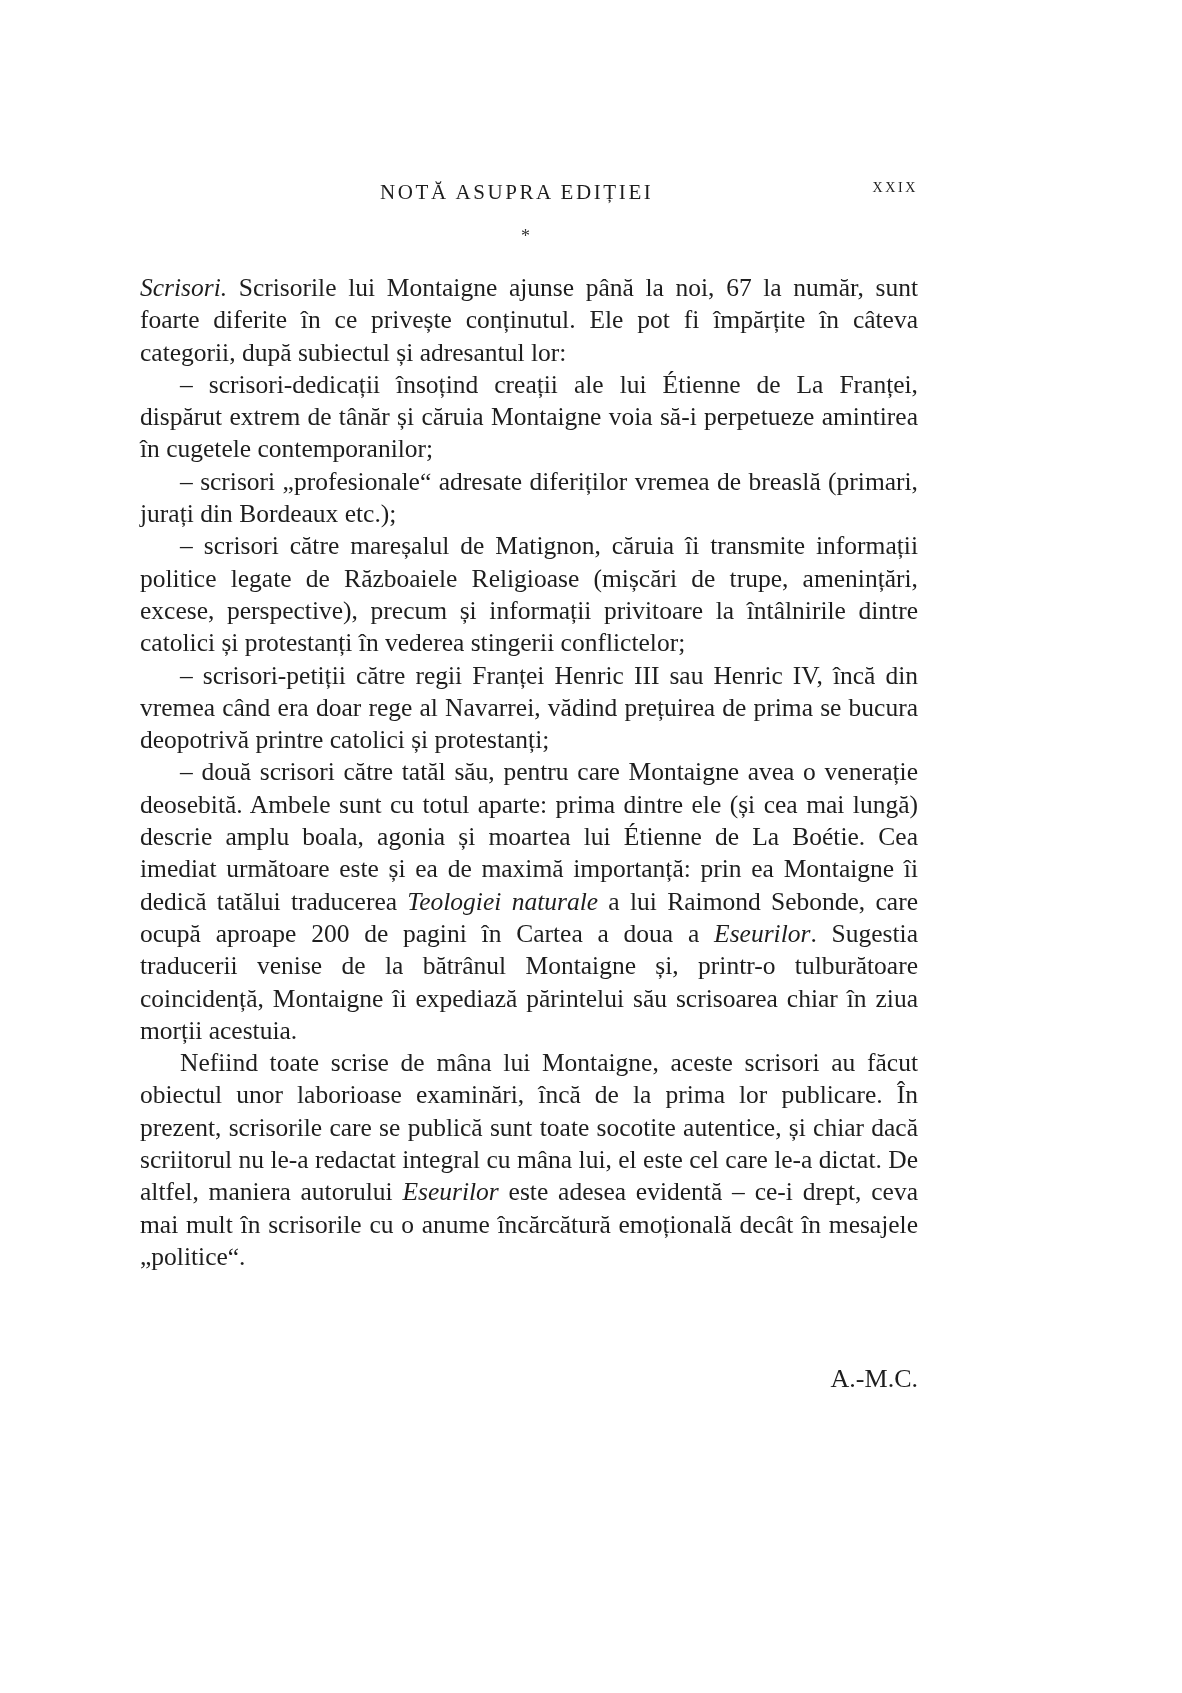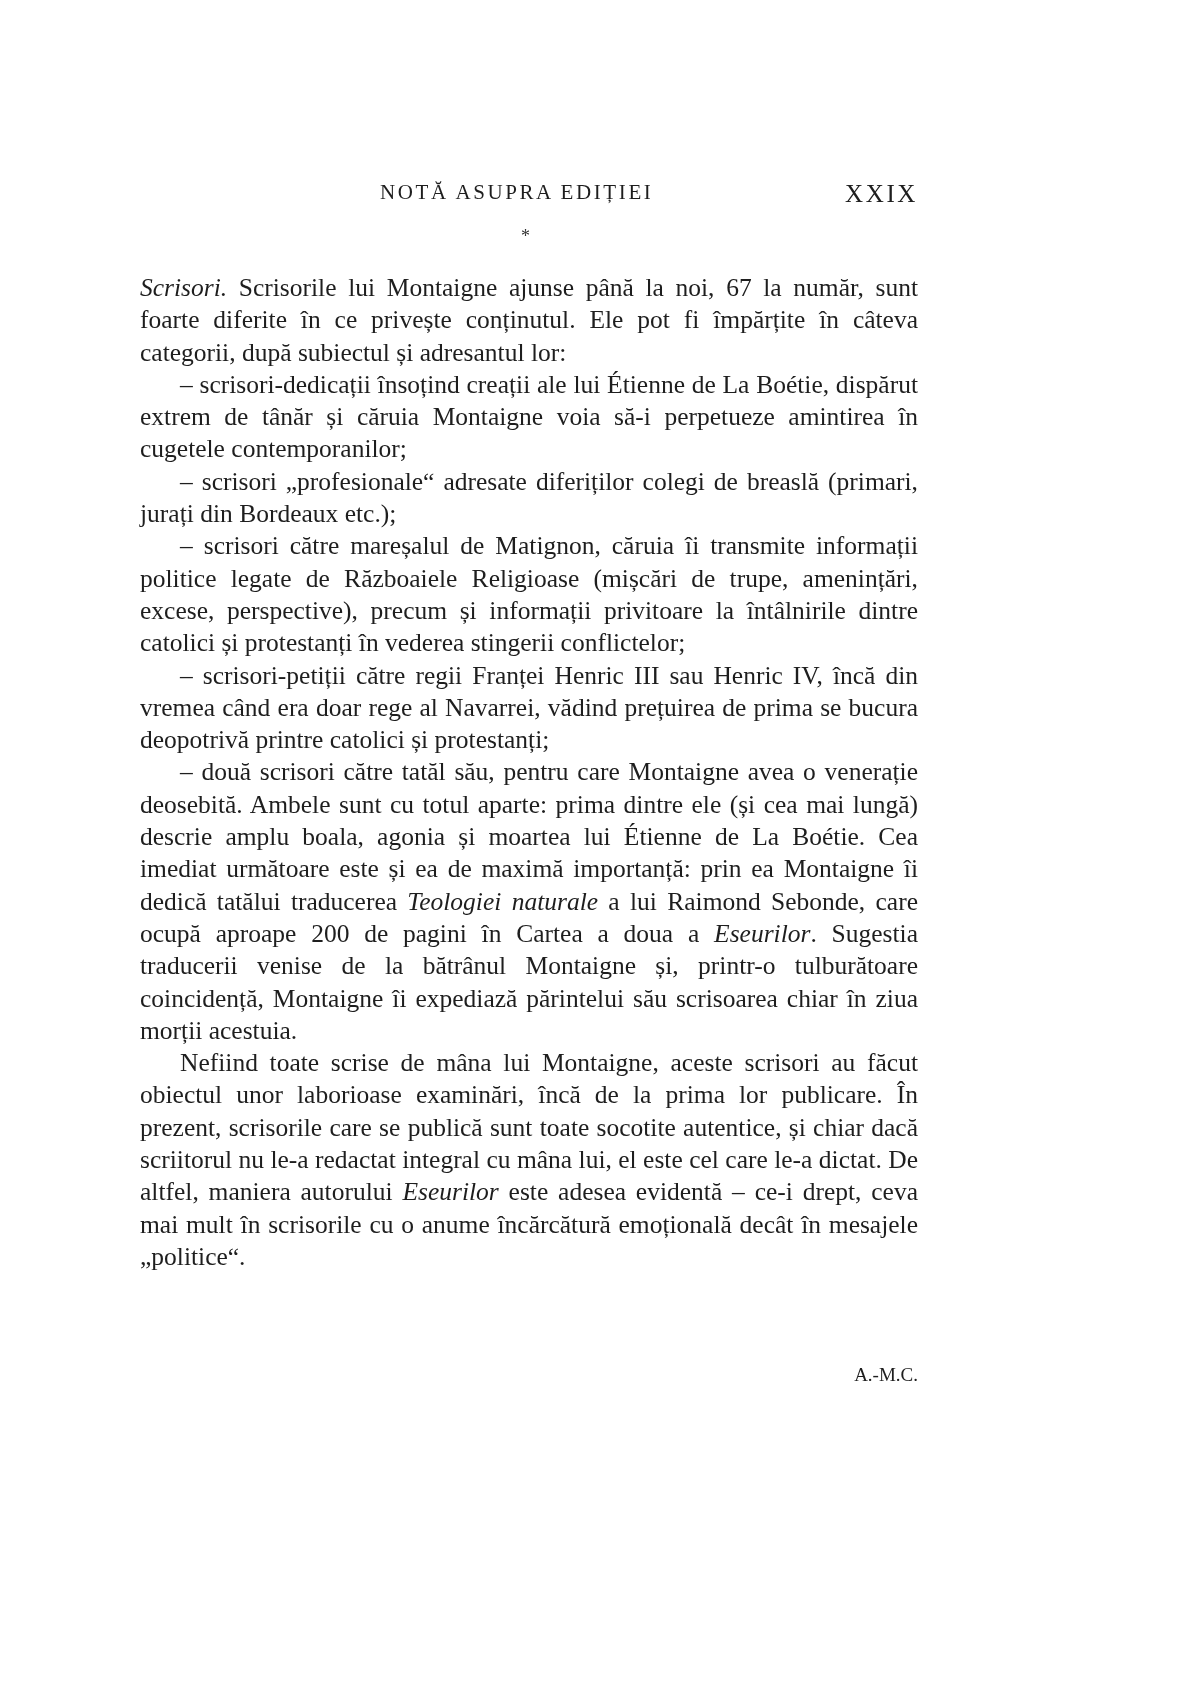--- a/index.html
+++ b/index.html
@@ -1,45 +1,45 @@
 <!DOCTYPE html>
 <html><head>
   <meta charset="utf-8">
   <style>
     html, body { margin: 0; padding: 0; background: #ffffff; }
     body { width: 1182px; height: 1693px; position: relative; overflow: hidden;
            font-family: "Liberation Serif", "DejaVu Serif", serif; color: #1e1e1e; }
     .page { position: absolute; left: 0; top: 0; width: 1182px; height: 1693px; margin-top: 44px; }
     .running-head { position: absolute; top: 136px; left: 140px; width: 778px; height: 30px; }
     .rh-title { position: absolute; left: 240px; top: 0; font-size: 21px; letter-spacing: 2.6px; }
-    .rh-page { position: absolute; right: 0; top: 0; font-size: 25px; letter-spacing: 2.6px; }
+    .rh-page { position: absolute; right: 0; top: 0; font-size: 14px; letter-spacing: 2.6px; }
     .asterism { position: absolute; top: 182px; left: 521px; font-size: 18px; color: #333; }
     .text-block { position: absolute; left: 140px; top: 228px; width: 778px;
                   font-size: 25.5px; line-height: 32.3px; text-align: justify; }
     .text-block p { margin: 0; }
     .indent { text-indent: 40px; }
     .noindent { text-indent: 0; }
     em { }
-    .signature { position: absolute; right: 264px; top: 1320px; font-size: 19px; }
+    .signature { position: absolute; right: 264px; top: 1320px; font-size: 26px; }
   </style>
 </head>
 <body>
 
 <div class="page">
   <div class="running-head">
     <span class="rh-title">NOTĂ ASUPRA EDIȚIEI</span>
     <span class="rh-page">XXIX</span>
   </div>
 
   <div class="asterism">*</div>
 
   <div class="text-block">
     <p class="noindent"><em>Scrisori.</em><span> Scrisorile lui Montaigne ajunse până la noi, 67 la număr, sunt foarte diferite în ce privește conținutul. Ele pot fi împărțite în câteva categorii, după subiectul și adresantul lor:</span></p>
-    <p class="indent">– scrisori-dedicații însoțind creații ale lui Étienne de La Boétie, dispărut extrem de tânăr și căruia Montaigne voia să-i perpetueze amintirea în cugetele contemporanilor;</p>
-    <p class="indent">– scrisori „profesionale“ adresate diferiților colegi de breaslă (primari, jurați din Bordeaux etc.);</p>
+    <p class="indent">– scrisori-dedicații însoțind creații ale lui Étienne de La Franței, dispărut extrem de tânăr și căruia Montaigne voia să-i perpetueze amintirea în cugetele contemporanilor;</p>
+    <p class="indent">– scrisori „profesionale“ adresate diferiților vremea de breaslă (primari, jurați din Bordeaux etc.);</p>
     <p class="indent">– scrisori către mareșalul de Matignon, căruia îi transmite informații politice legate de Războaiele Religioase (mișcări de trupe, amenințări, excese, perspective), precum și informații privitoare la întâlnirile dintre catolici și protestanți în vederea stingerii conflictelor;</p>
     <p class="indent">– scrisori-petiții către regii Franței Henric III sau Henric IV, încă din vremea când era doar rege al Navarrei, vădind prețuirea de prima se bucura deopotrivă printre catolici și protestanți;</p>
     <p class="indent"><span>– două scrisori către tatăl său, pentru care Montaigne avea o venerație deosebită. Ambele sunt cu totul aparte: prima dintre ele (și cea mai lungă) descrie amplu boala, agonia și moartea lui Étienne de La Boétie. Cea imediat următoare este și ea de maximă importanță: prin ea Montaigne îi dedică tatălui traducerea </span><em>Teologiei naturale</em><span> a lui Raimond Sebonde, care ocupă aproape 200 de pagini în Cartea a doua a </span><em>Eseurilor</em><span>. Sugestia traducerii venise de la bătrânul Montaigne și, printr-o tulburătoare coincidență, Montaigne îi expediază părintelui său scrisoarea chiar în ziua morții acestuia.</span></p>
     <p class="indent"><span>Nefiind toate scrise de mâna lui Montaigne, aceste scrisori au făcut obiectul unor laborioase examinări, încă de la prima lor publicare. În prezent, scrisorile care se publică sunt toate socotite autentice, și chiar dacă scriitorul nu le-a redactat integral cu mâna lui, el este cel care le-a dictat. De altfel, maniera autorului </span><em>Eseurilor</em><span> este adesea evidentă – ce-i drept, ceva mai mult în scrisorile cu o anume încărcătură emoțională decât în mesajele „politice“.</span></p>
   </div>
 
   <div class="signature">A.-M.C.</div>
 </div>
 
 </body></html>

